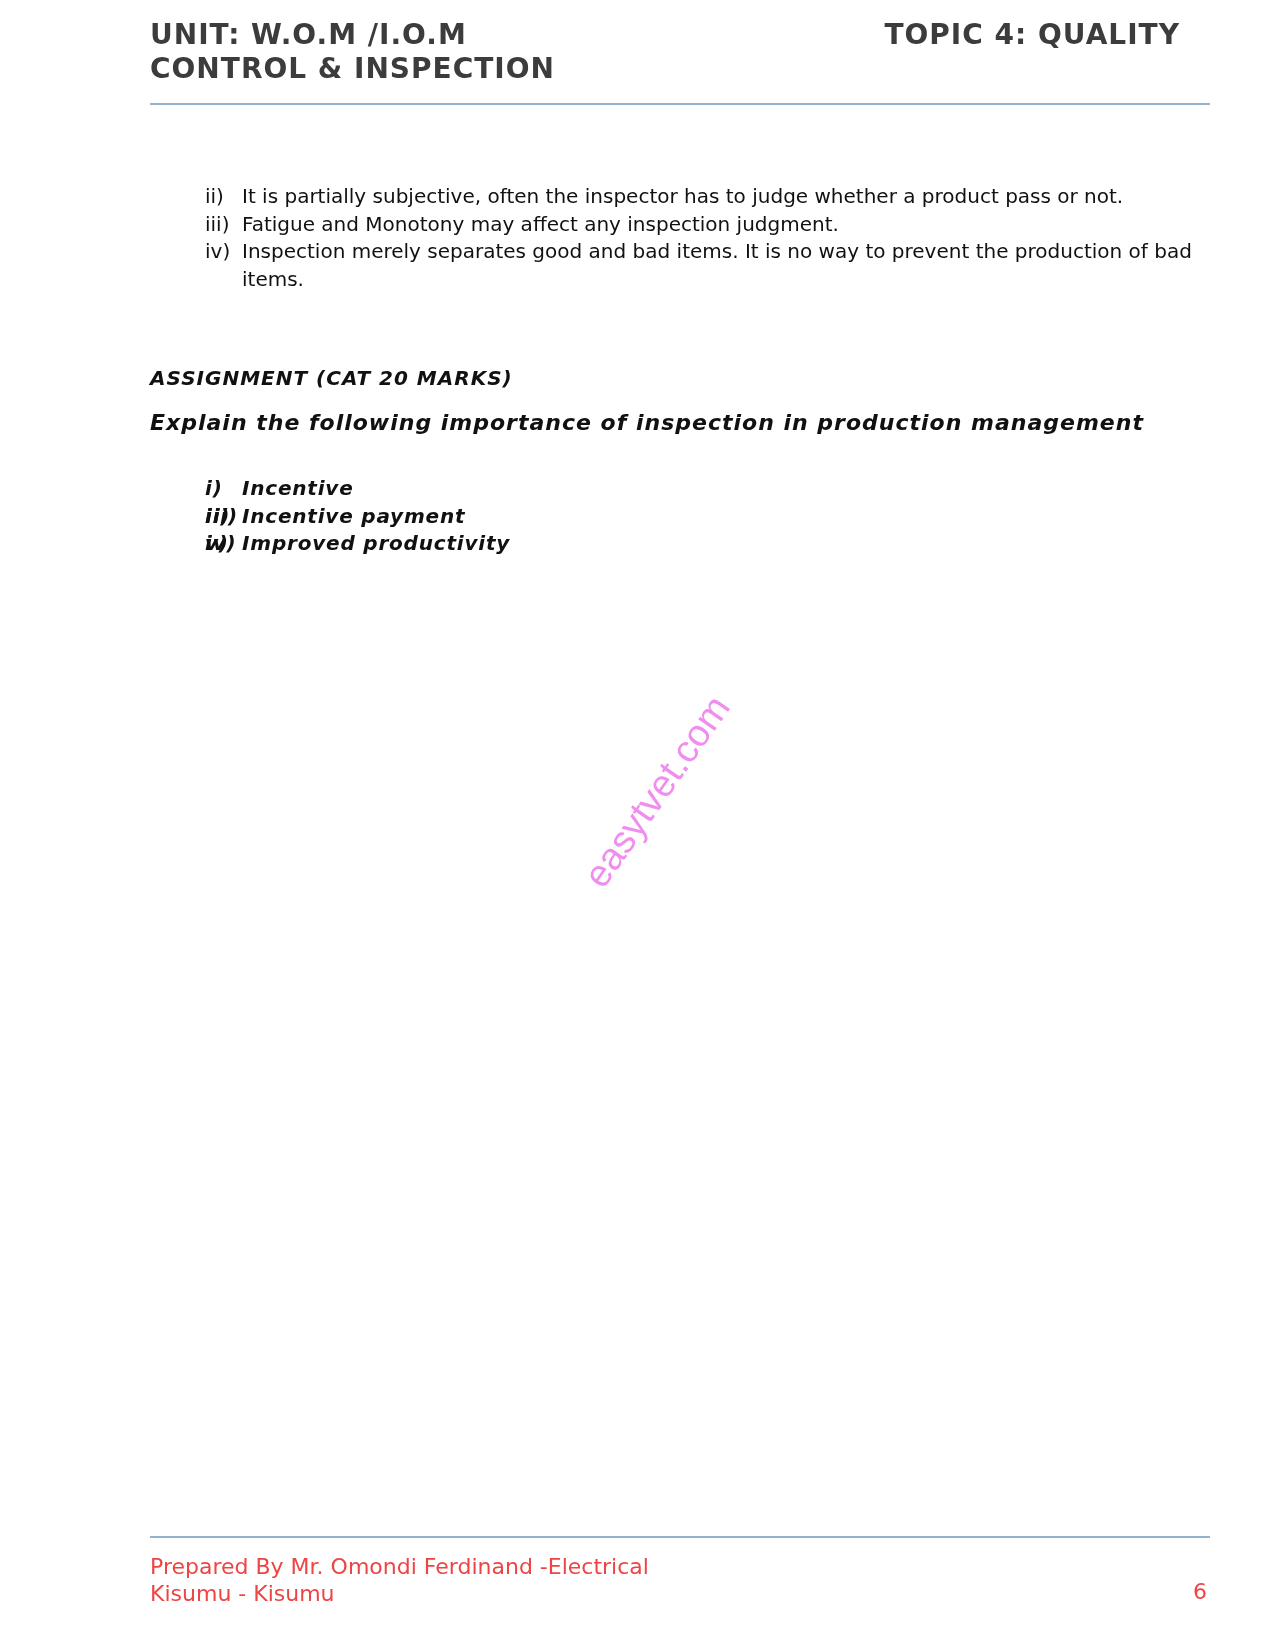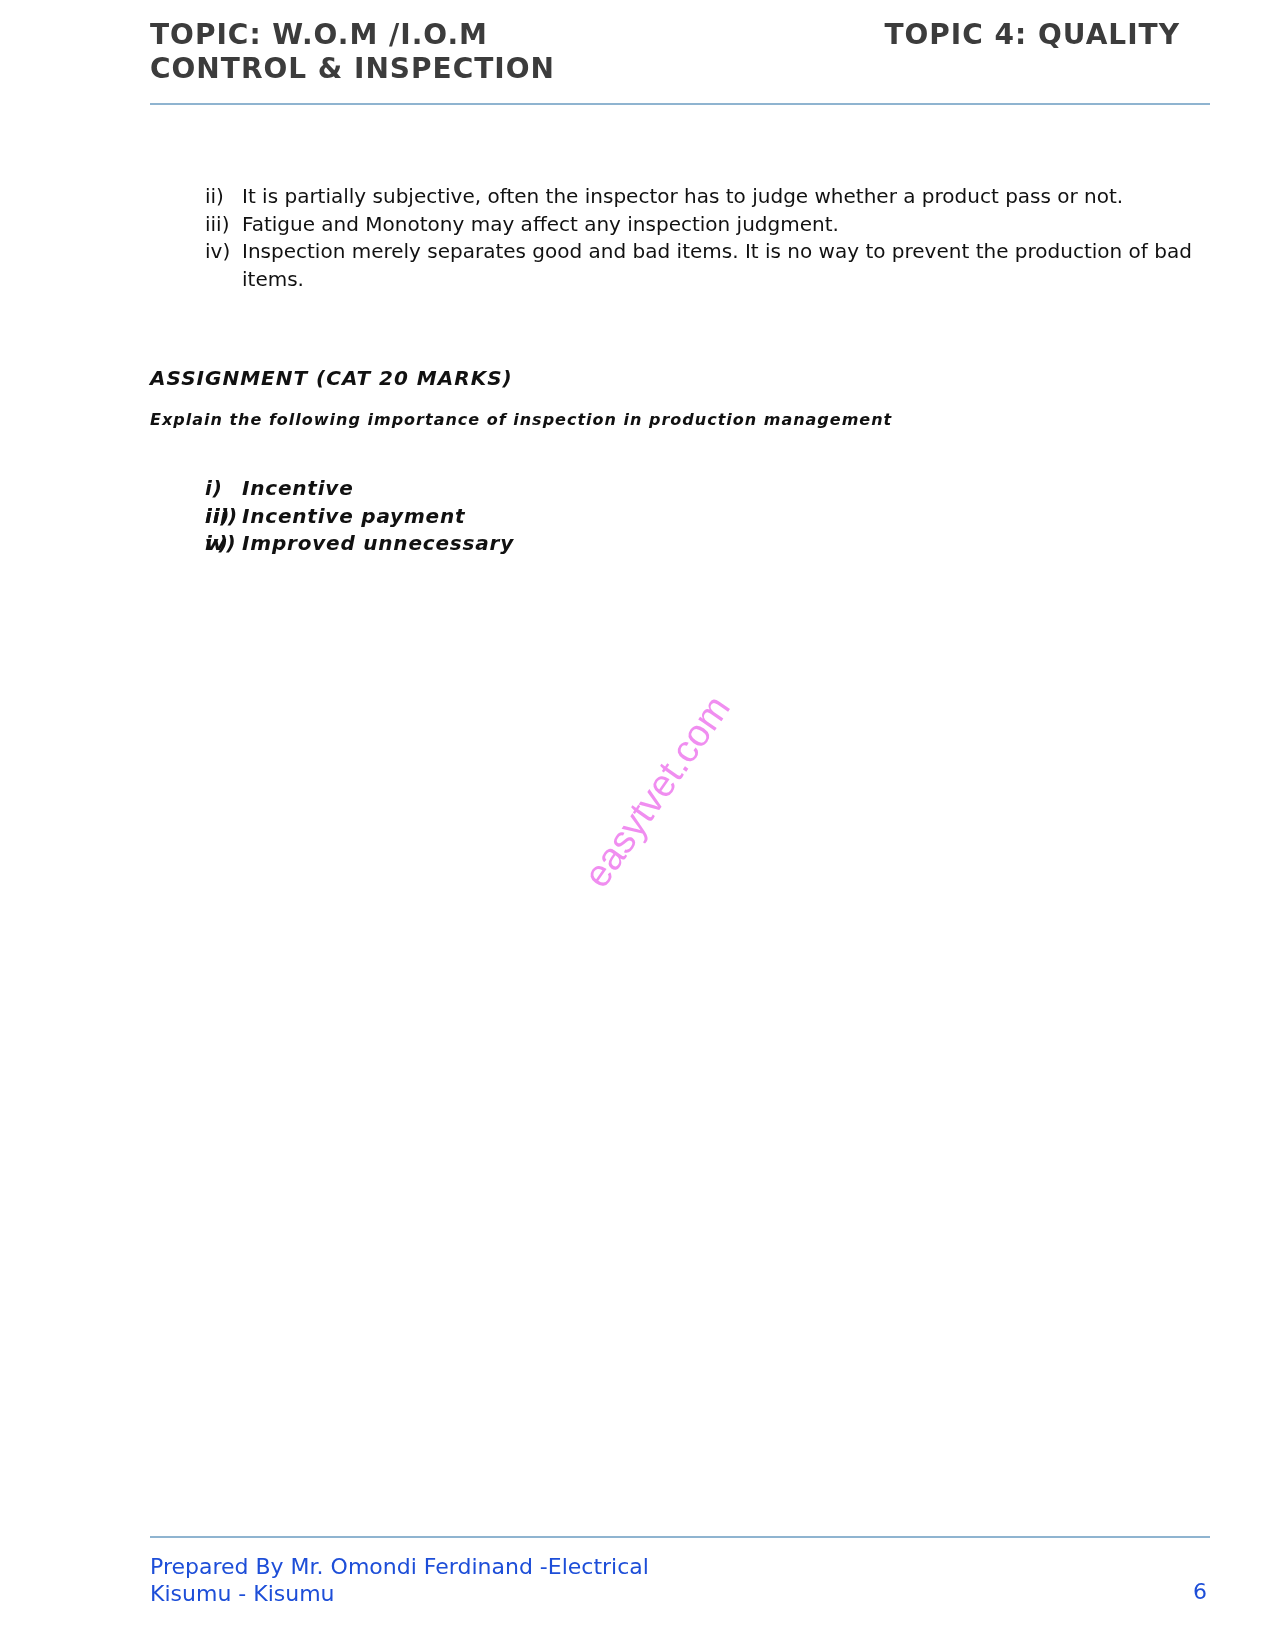--- a/index.html
+++ b/index.html
@@ -12,55 +12,55 @@
   .rule { position: absolute; left: 150px; width: 1060px; height: 2px; background: #8fb4d0; }
   #rule-top { top: 103px; }
   #rule-bot { top: 1536px; }
   .list { position: absolute; left: 188px; margin: 17px; padding: 0; list-style: none;
           font-size: 20px; line-height: 27.5px; }
   .list li { position: relative; padding-left: 37px; }
   .list .num { position: absolute; left: 0; top: 0; }
   #points { top: 166px; width: 990px; }
   #assign-title { position: absolute; left: 150px; top: 366px; font-size: 20px;
                   font-style: italic; font-weight: bold; letter-spacing: 1px; }
-  #assign-prompt { position: absolute; left: 150px; top: 410px; font-size: 16px;
+  #assign-prompt { position: absolute; left: 150px; top: 410px; font-size: 22px;
                    font-style: italic; font-weight: bold; letter-spacing: 1px; }
   #tasks { top: 458px; font-style: italic; font-weight: bold; letter-spacing: 0.8px; }
   #watermark { position: absolute; left: 545px; top: 770px; font-size: 38px;
                color: #f08ef0; transform: rotate(-55deg); transform-origin: center;
                font-family: "Liberation Sans", sans-serif; }
-  .ftr { position: absolute; font-size: 22px; color: #1d4ed8; line-height: 27px; }
+  .ftr { position: absolute; font-size: 22px; color: #ef4444; line-height: 27px; }
   #ftr-left { left: 150px; top: 1553px; }
   #ftr-page { right: 68px; top: 1578px; }
 </style>
 </head>
 <body>
 
 <div id="hdr-left" class="hdr">
-  <div>TOPIC: W.O.M /I.O.M</div>
+  <div>UNIT: W.O.M /I.O.M</div>
   <div>CONTROL &amp; INSPECTION</div>
 </div>
 <div id="hdr-right" class="hdr">TOPIC 4: QUALITY</div>
 <div id="rule-top" class="rule"></div>
 
 <ul id="points" class="list">
   <li><span class="num">ii)</span><span>It is partially subjective, often the inspector has to judge whether a product pass or not.</span></li>
   <li><span class="num">iii)</span><span>Fatigue and Monotony may affect any inspection judgment.</span></li>
   <li><span class="num">iv)</span><span>Inspection merely separates good and bad items. It is no way to prevent the production of bad items.</span></li>
 </ul>
 
 <div id="assign-title">ASSIGNMENT (CAT 20 MARKS)</div>
 <div id="assign-prompt">Explain the following importance of inspection in production management</div>
 
 <ul id="tasks" class="list">
   <li><span class="num">i)</span><span>Incentive</span></li>
   <li><span class="num">ii)</span></li>
   <li><span class="num">iii)</span><span>Incentive payment</span></li>
   <li><span class="num">iv)</span></li>
-  <li><span class="num">v)</span><span>Improved unnecessary</span></li>
+  <li><span class="num">v)</span><span>Improved productivity</span></li>
 </ul>
 
 <div id="watermark">easytvet.com</div>
 
 <div id="rule-bot" class="rule"></div>
 <div id="ftr-left" class="ftr">
   <div>Prepared By Mr. Omondi Ferdinand -Electrical</div>
   <div>Kisumu - Kisumu</div>
 </div>
 <div id="ftr-page" class="ftr">6</div>

